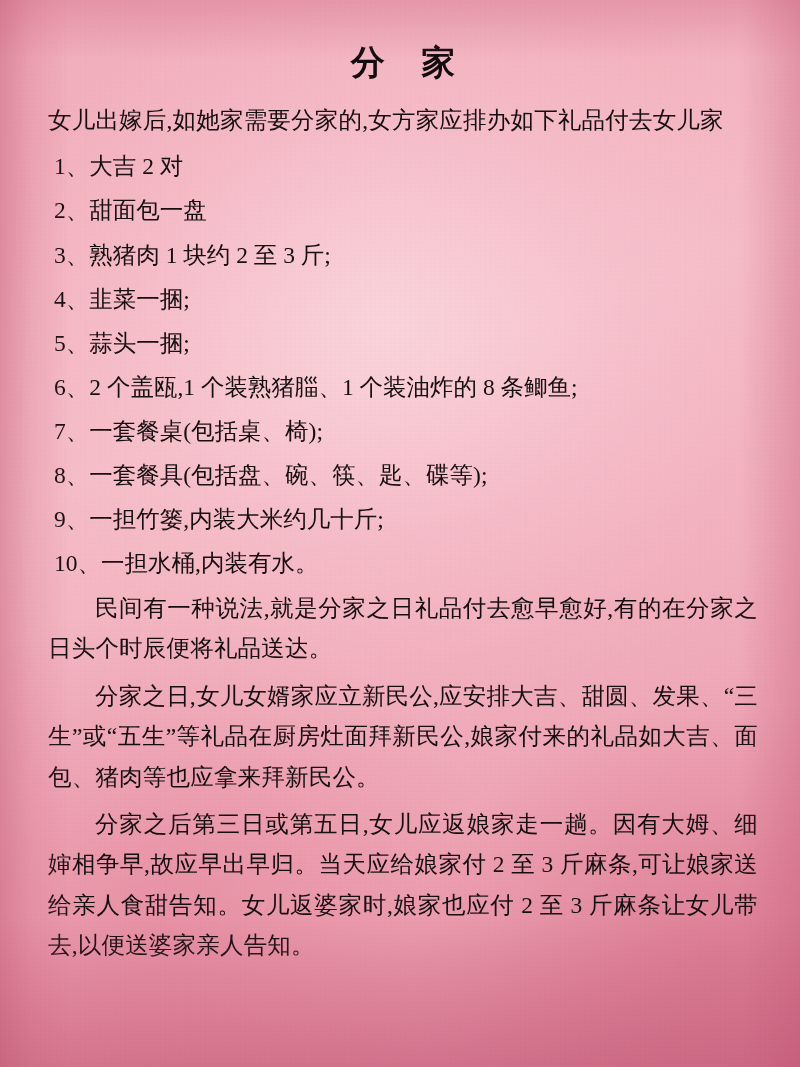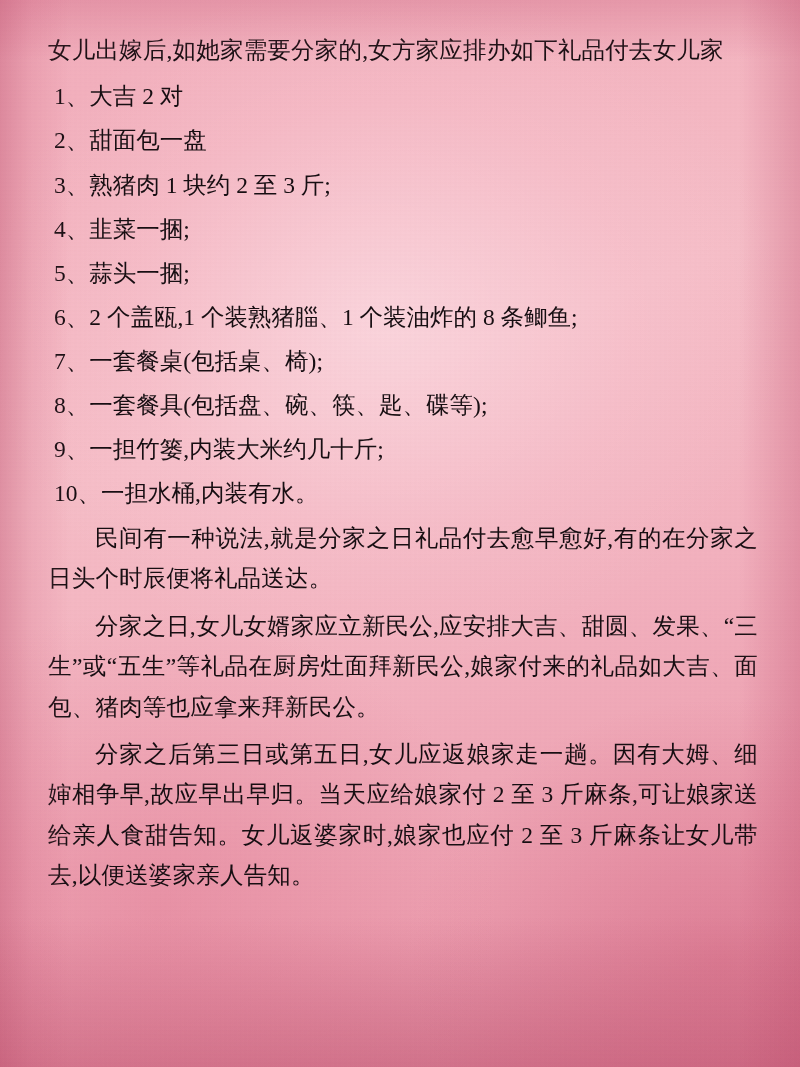--- a/index.html
+++ b/index.html
@@ -122,20 +122,21 @@
       repeating-linear-gradient(90deg, rgba(120, 40, 70, 0.08) 0px, rgba(120, 40, 70, 0.0) 3px, rgba(120, 40, 70, 0.06) 5px);
   }
 </style>
 </head>
 <body>
 
 <div id="page-photo">
 
   <div id="text-column">
 
+    <h1 class="doc-title">分 家</h1>
 
     <p class="para">女儿出嫁后,如她家需要分家的,女方家应排办如下礼品付去女儿家</p>
 
     <ol class="gift-list">
       <li>1、大吉 2 对</li>
       <li>2、甜面包一盘</li>
       <li>3、熟猪肉 1 块约 2 至 3 斤;</li>
       <li>4、韭菜一捆;</li>
       <li>5、蒜头一捆;</li>
       <li>6、2 个盖瓯,1 个装熟猪䐉、1 个装油炸的 8 条鲫鱼;</li>

